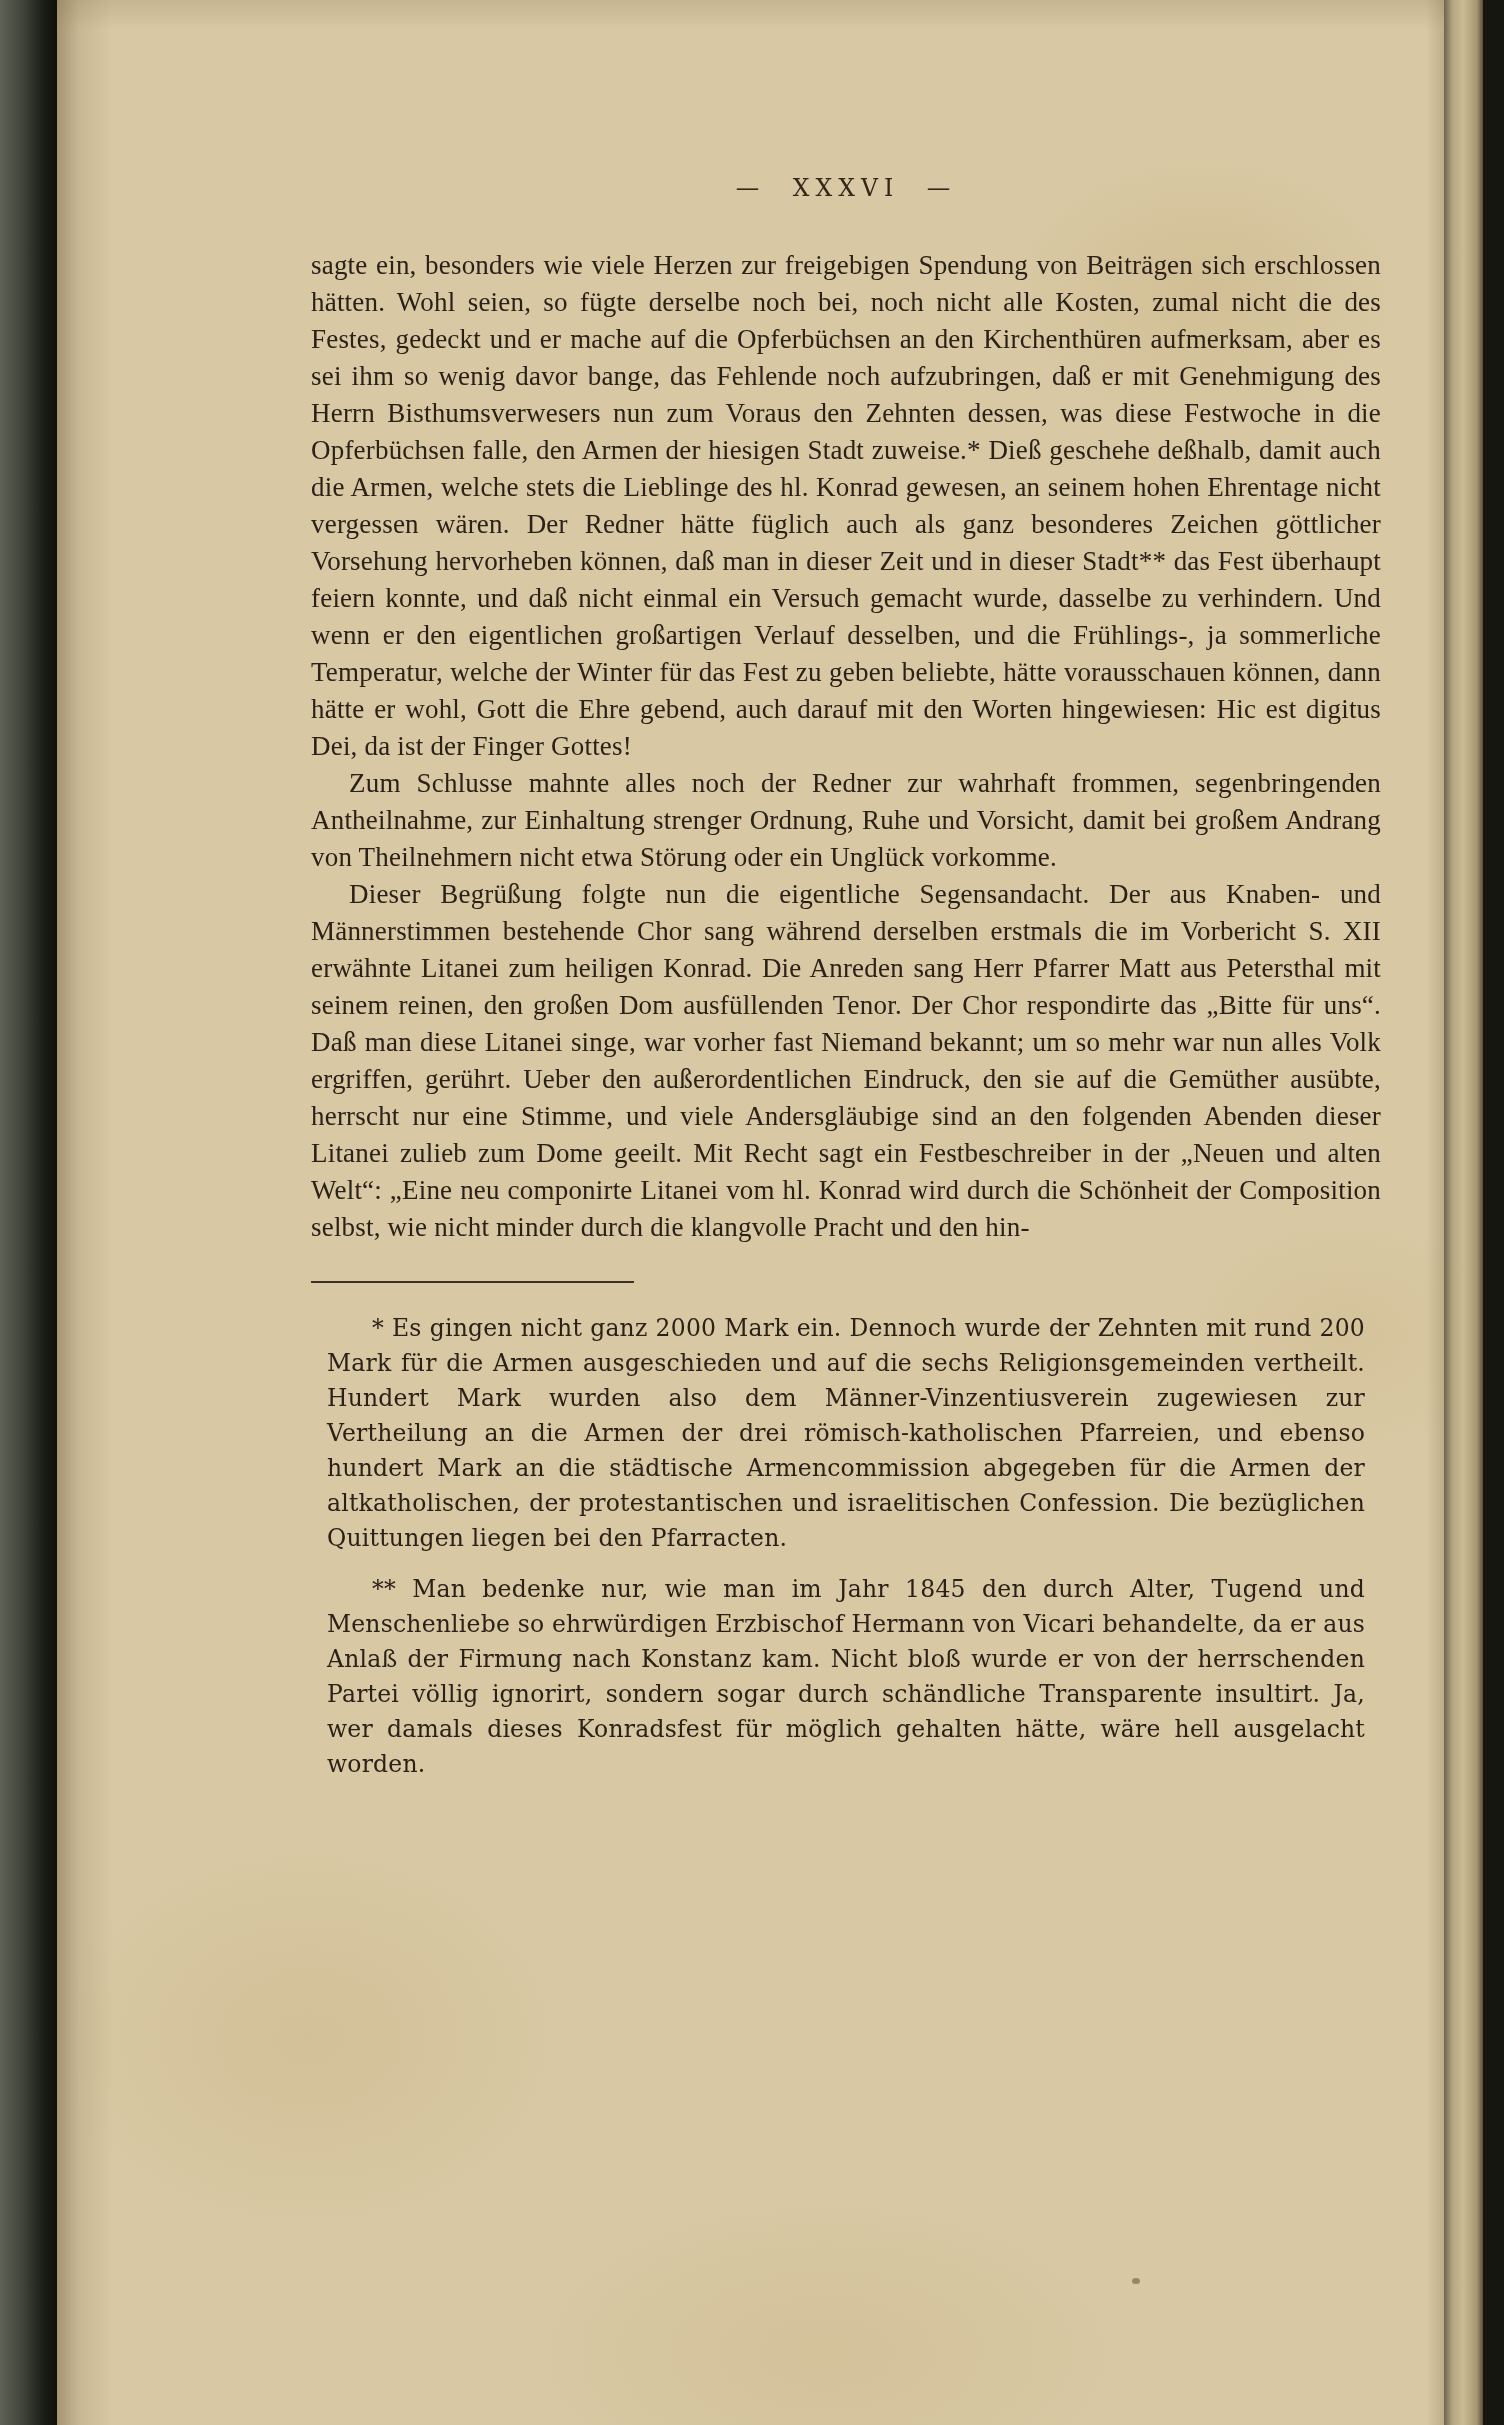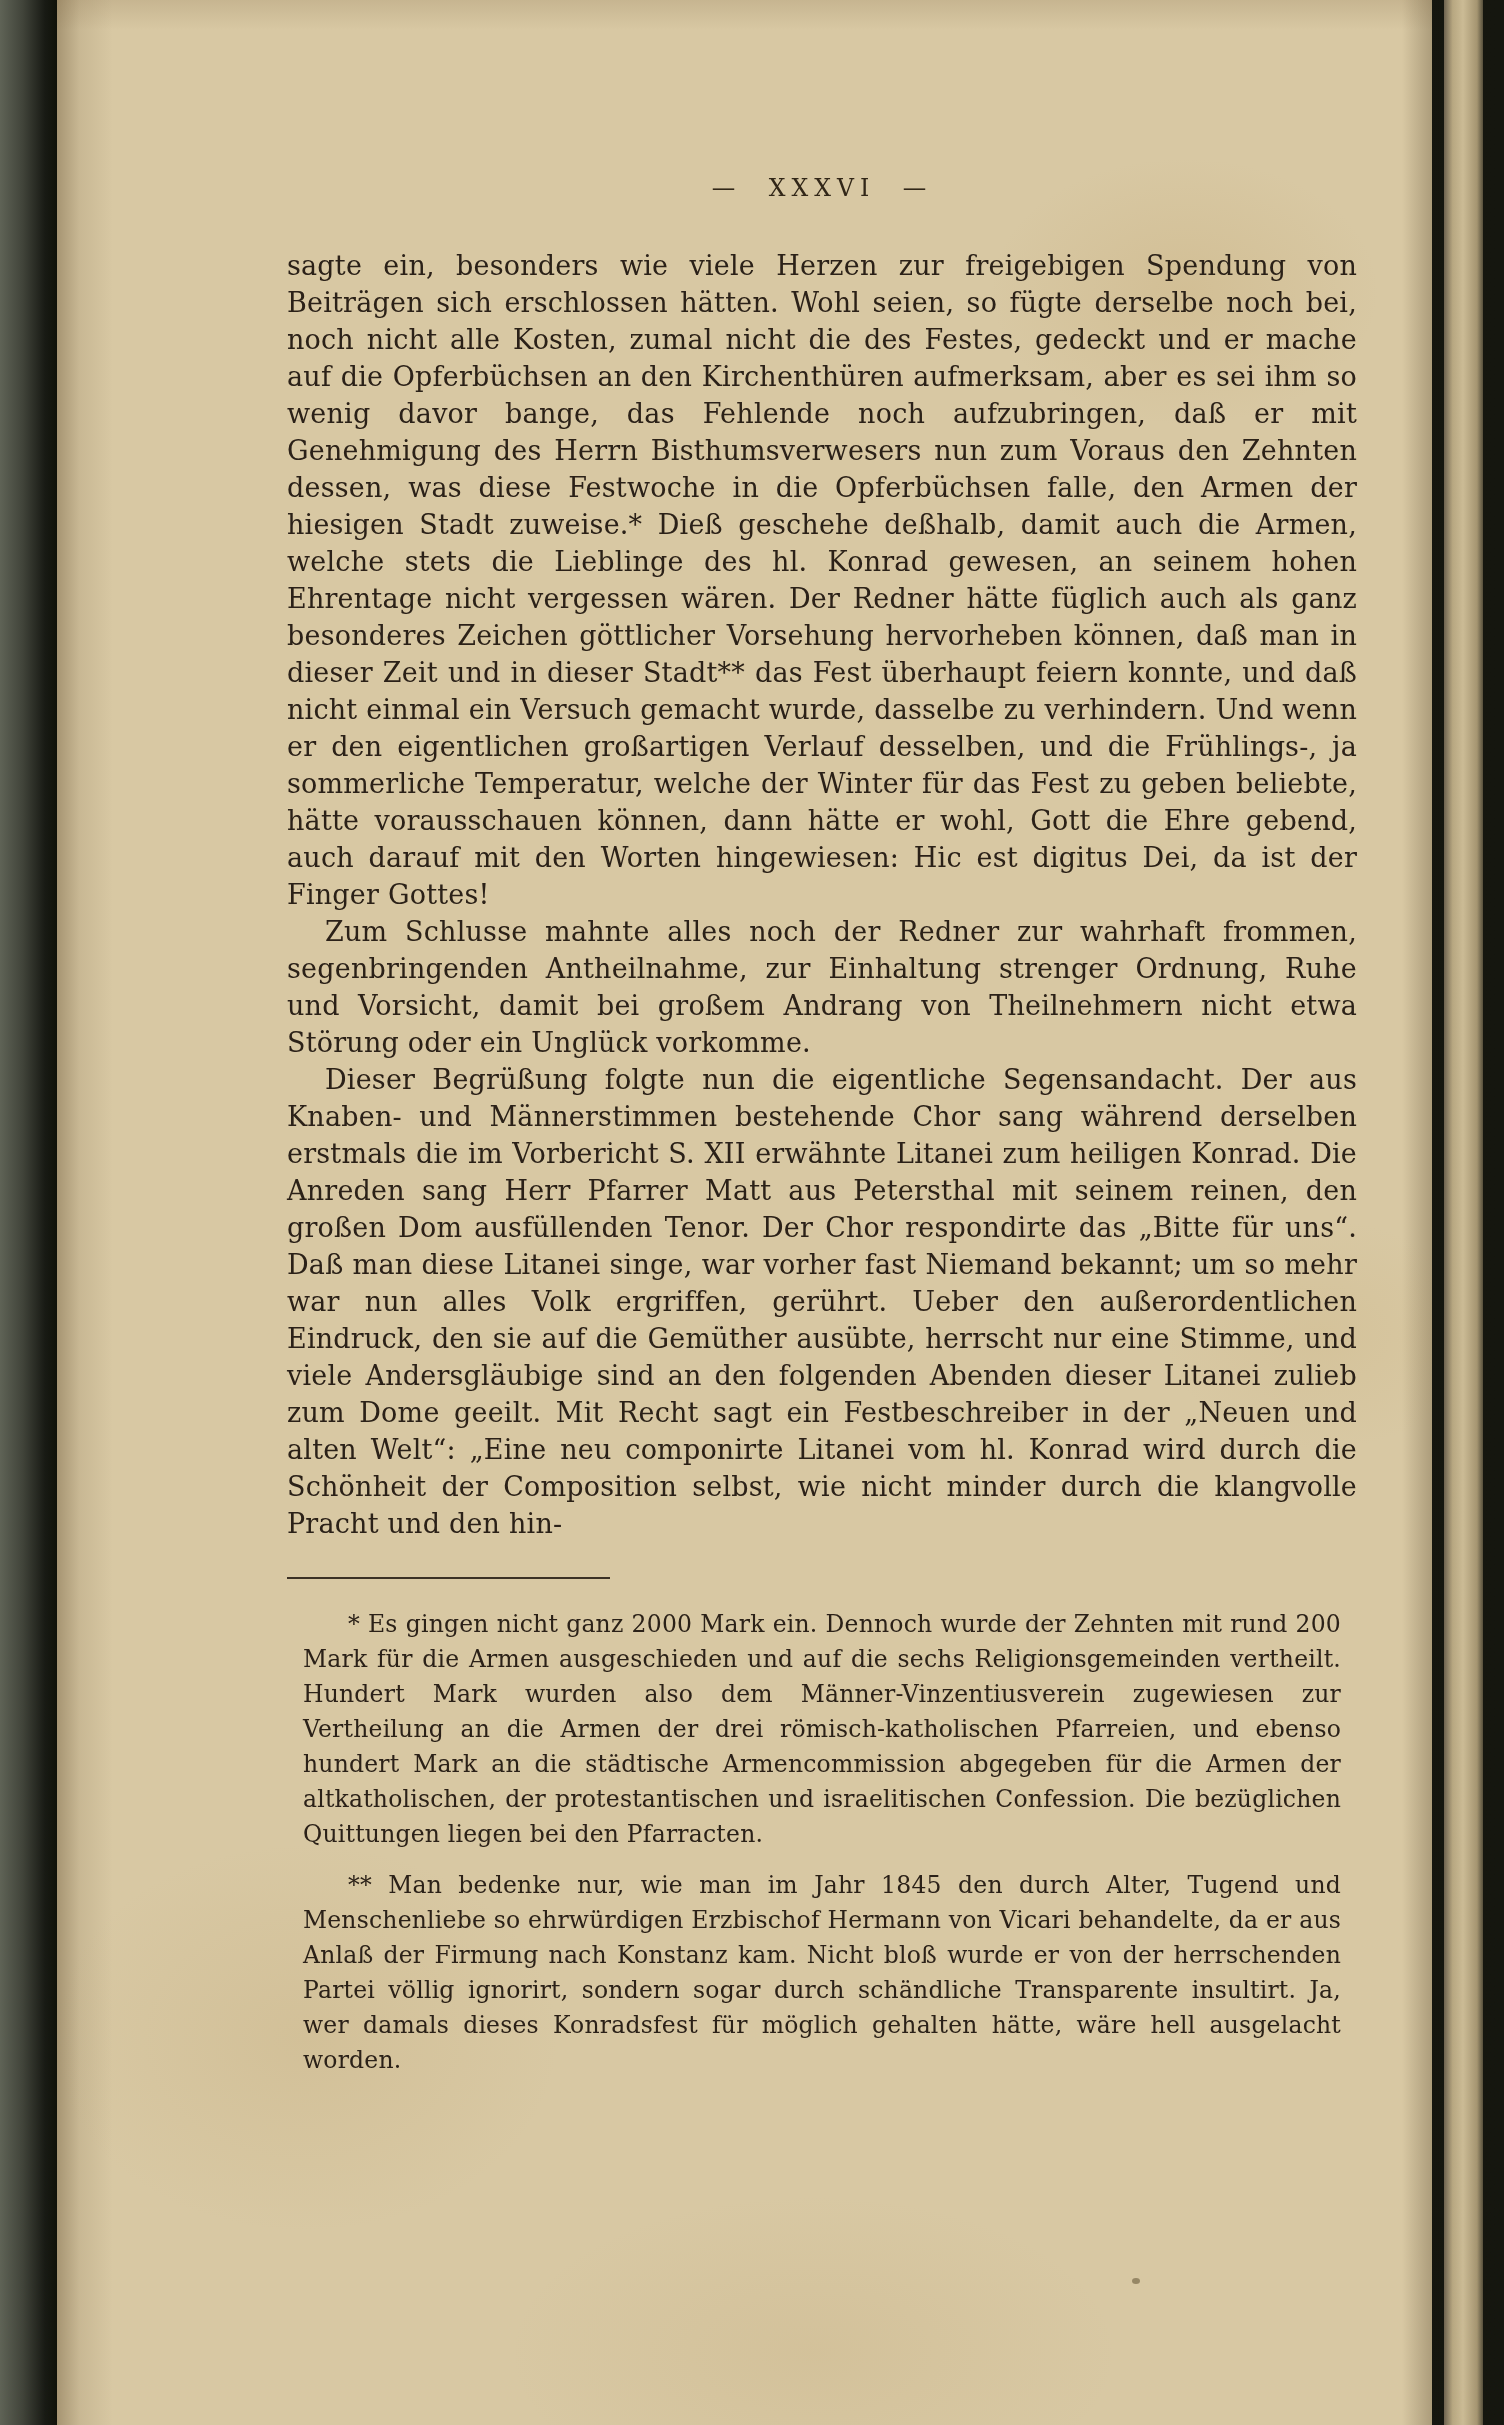--- a/index.html
+++ b/index.html
@@ -24,40 +24,42 @@
     height: 2426px;
     background-color: #d8c8a3;
     background-image:
       radial-gradient(ellipse 278px 191px at 82% 12%, rgba(186,152,92,0.20), transparent 70%),
       radial-gradient(ellipse 365px 278px at 18% 84%, rgba(180,150,95,0.16), transparent 70%),
       radial-gradient(ellipse 226px 165px at 92% 55%, rgba(190,160,100,0.14), transparent 70%),
       radial-gradient(ellipse 435px 226px at 55% 97%, rgba(175,145,92,0.12), transparent 70%),
       linear-gradient(180deg, rgba(120,95,60,0.18) 0px, rgba(120,95,60,0) 30px),
       linear-gradient(90deg, rgba(85,65,35,0.38) 0px, rgba(85,65,35,0.12) 22.6px, rgba(85,65,35,0) 56px),
       linear-gradient(270deg, rgba(70,55,30,0.30) 0px, rgba(70,55,30,0) 30px);
+    padding-left: 24px;
   }
   .page-inner {
     position: relative;
     padding: 174px 75px 0 230px;
     color: #2b2118;
   }
   .page-header {
     text-align: center;
     font-size: 23.5px;
     letter-spacing: 6px;
     word-spacing: 14px;
     color: #322718;
     margin-bottom: 45px;
   }
   .para {
     margin: 0;
     font-size: 27px;
     line-height: 37px;
     text-align: justify;
     letter-spacing: 0.2px;
+    font-family: Liberation Serif, serif;
   }
   .para.indent { text-indent: 38px; }
   .fn-rule {
     width: 323px;
     height: 0;
     border-top: 2.6px solid #3b3125;
     margin: 35px 0 28px 0;
   }
   .footnote {
     margin: 16px;

